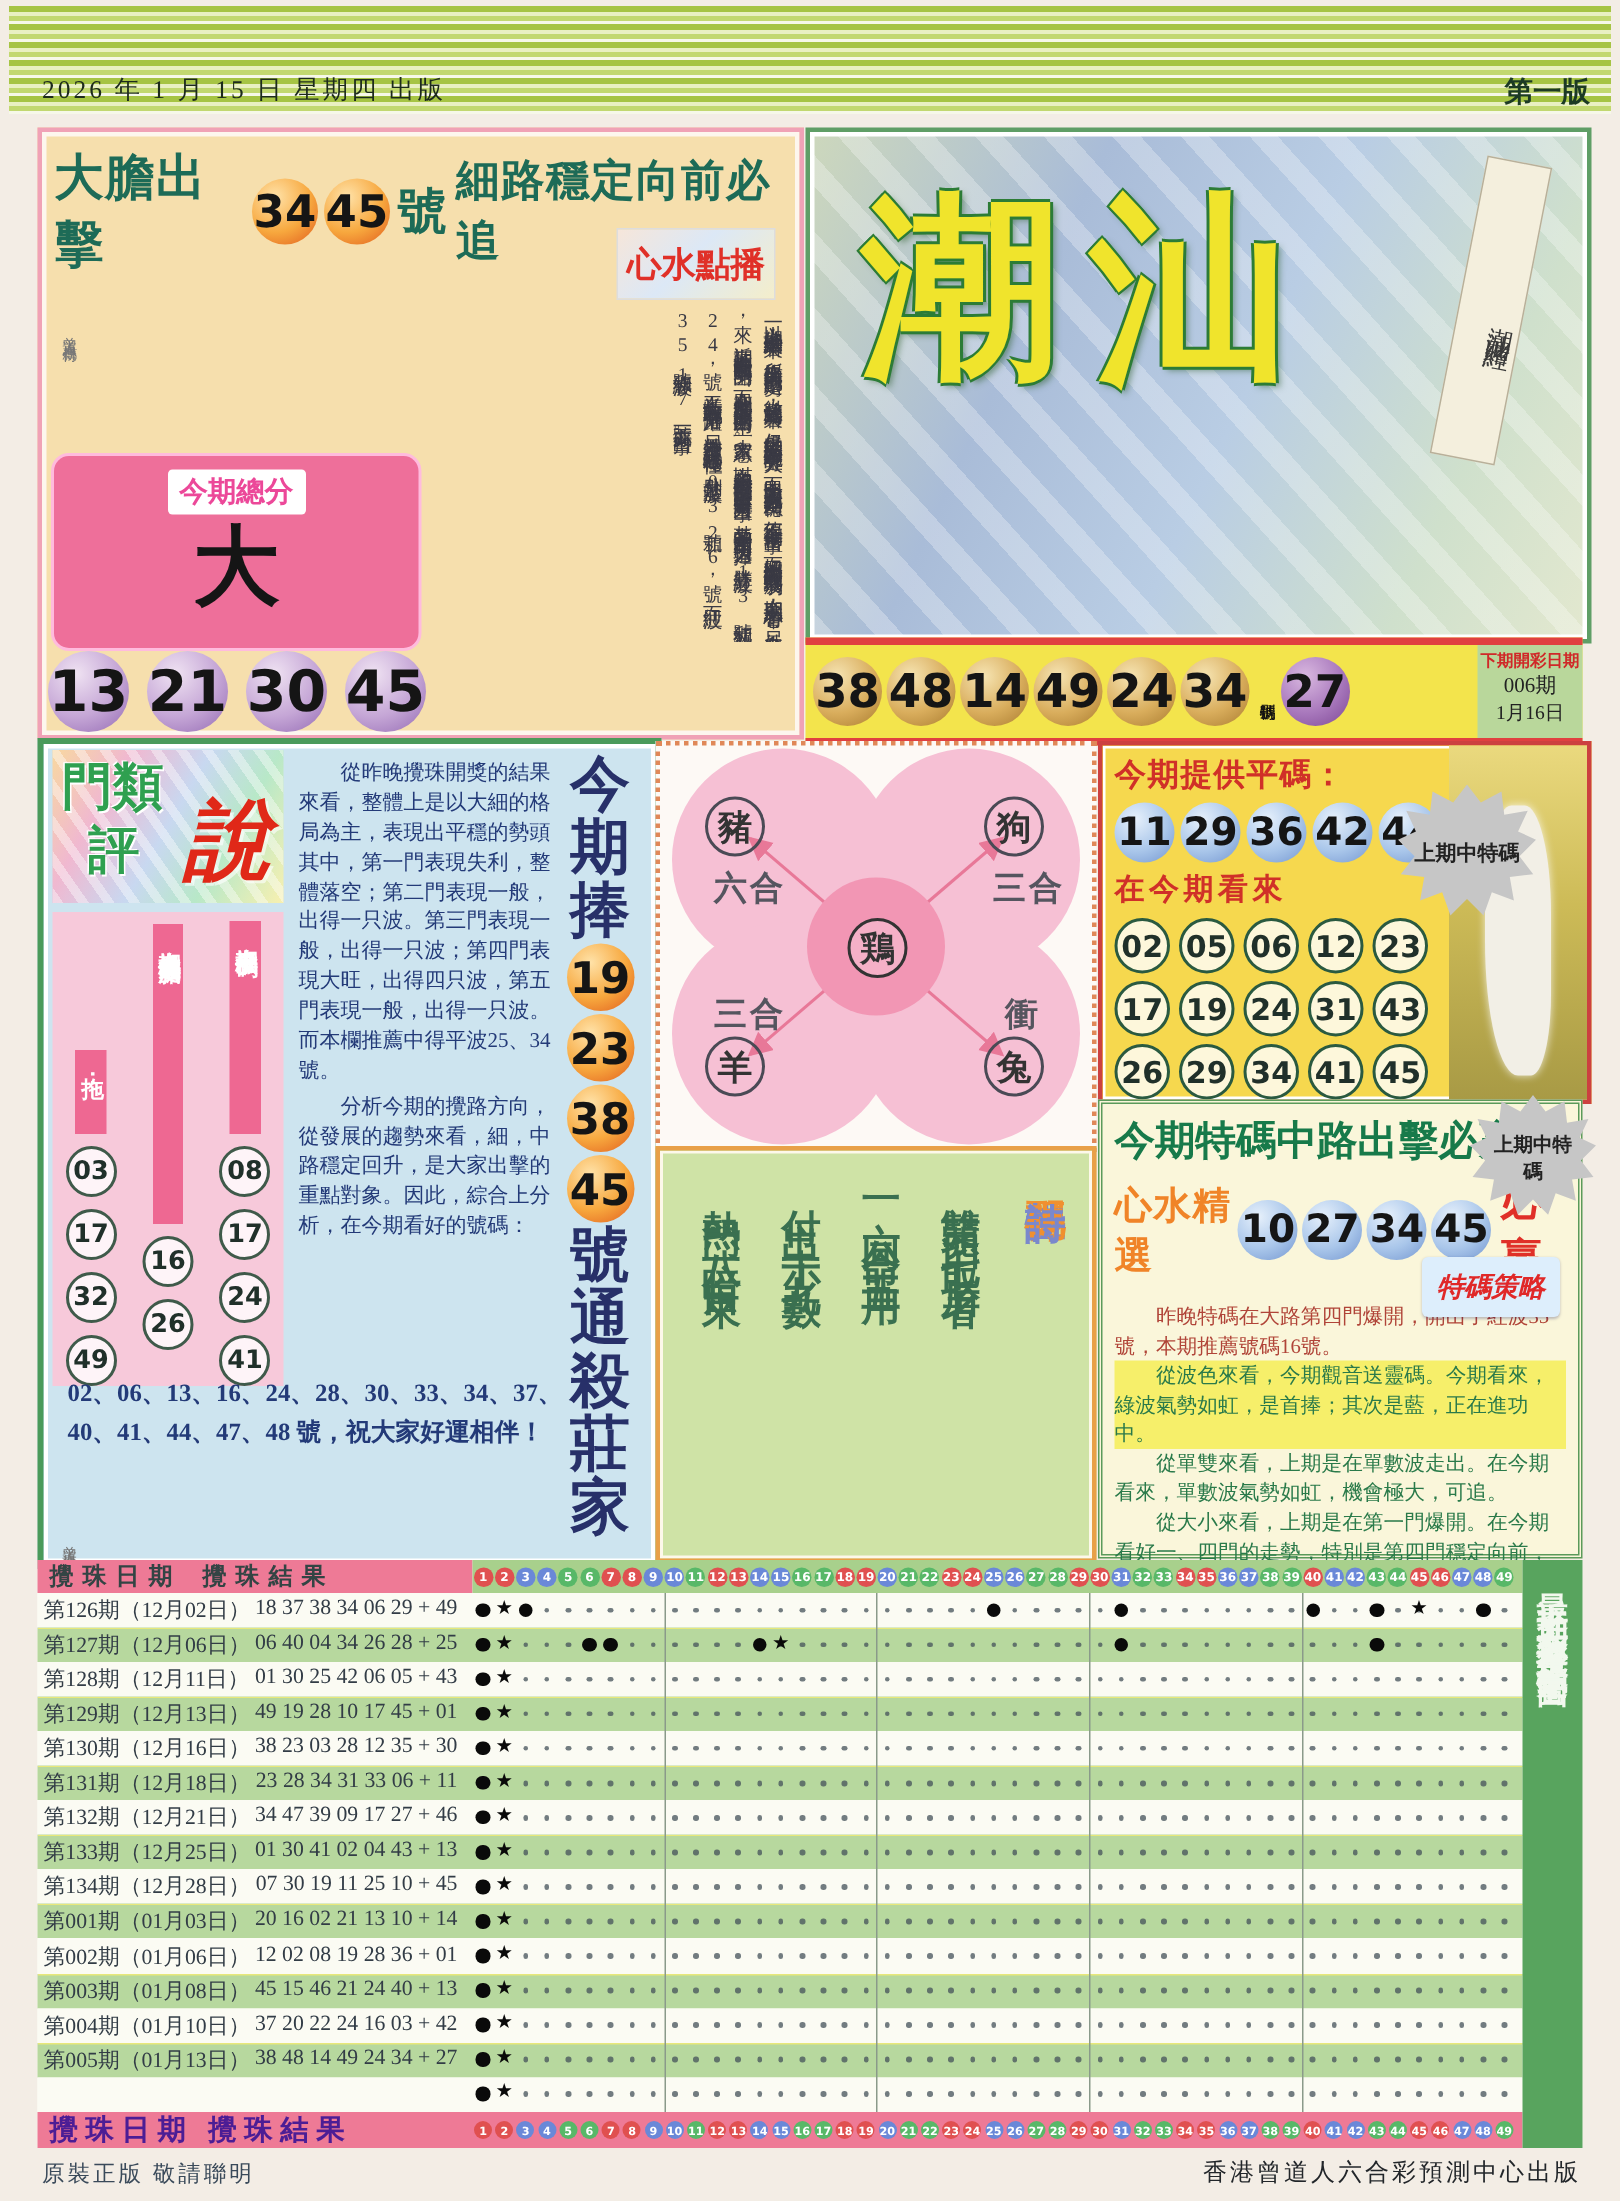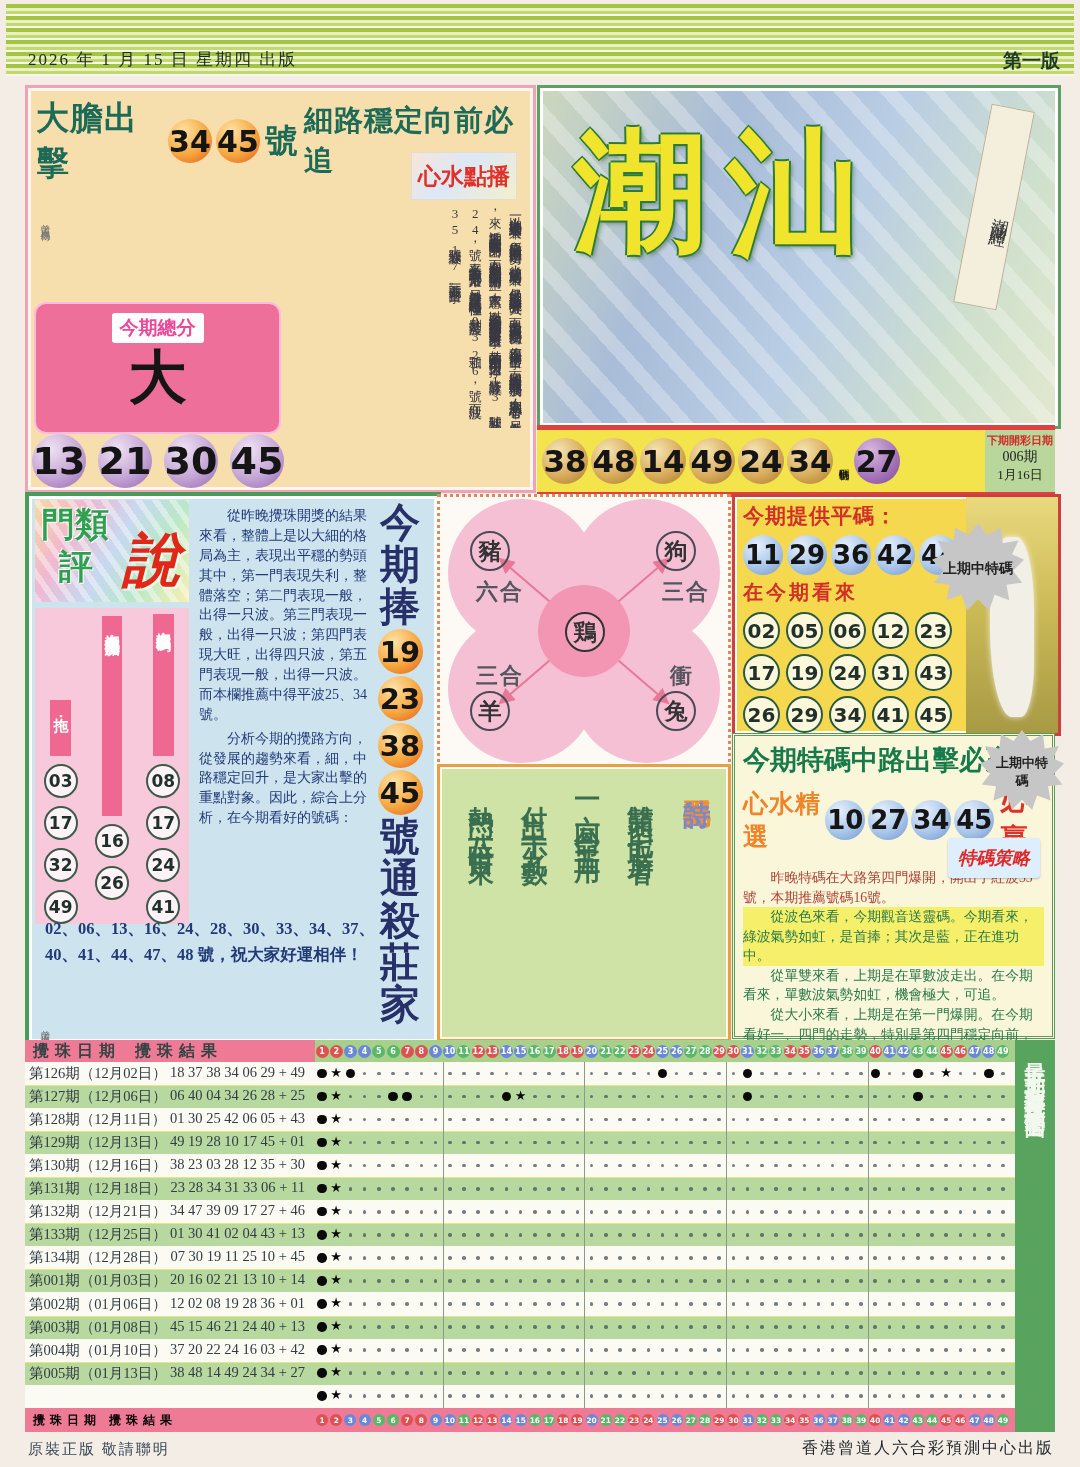--- a/index.html
+++ b/index.html
@@ -150,21 +150,21 @@
   .c-row.even{background:#b7d89e;box-shadow:inset 0 1px 0 #e8e87a;}
   .c-row.odd{background:#fbfbf3;}
   .c-date{width:290px;flex:none;font-size:14.5px;color:#323c46;display:flex;padding:0 10px 0 4px;
      box-sizing:border-box;justify-content:space-between;white-space:nowrap;}
   .c-grid{position:relative;width:695px;height:23px;flex:none;}
   .dotS{position:absolute;width:3.6px;height:3.6px;border-radius:50%;background:#44515a;opacity:.75;top:9.7px;}
   .dotB{position:absolute;width:9.5px;height:9.5px;border-radius:50%;background:#0a0a0a;top:6.7px;}
   .starM{position:absolute;font-size:13px;color:#0a0a0a;top:2.5px;line-height:1.3;font-family:"DejaVu Sans",sans-serif;}
   .vline{position:absolute;top:22px;height:346px;width:1px;background:#8a9a8a;}
   .c-fbar{position:absolute;left:0;top:368px;width:990px;height:24px;background:#ee7a96;display:flex;align-items:center;}
-  .c-ftxt{width:290px;flex:none;font-size:12px;font-weight:bold;color:#000000;letter-spacing:5px;padding-left:8px;box-sizing:border-box;}
+  .c-ftxt{width:290px;flex:none;font-size:19px;font-weight:bold;color:#4c1d95;letter-spacing:5px;padding-left:8px;box-sizing:border-box;}
   .banner{position:absolute;right:0;top:0;width:40px;height:392px;background:#58a45e;display:flex;
      justify-content:center;box-sizing:border-box;padding-top:6px;}
   .banner div{writing-mode:vertical-rl;text-orientation:upright;font-size:21px;color:#f2f8ee;
      letter-spacing:4px;font-weight:bold;}
   
   .pf-l{left:28px;top:1440px;font-size:15px;color:#3a4a5a;letter-spacing:2px;}
   .pf-r{right:26px;top:1438px;font-size:16px;color:#22262a;letter-spacing:2px;}
 </style>
 </head>
 <body>

